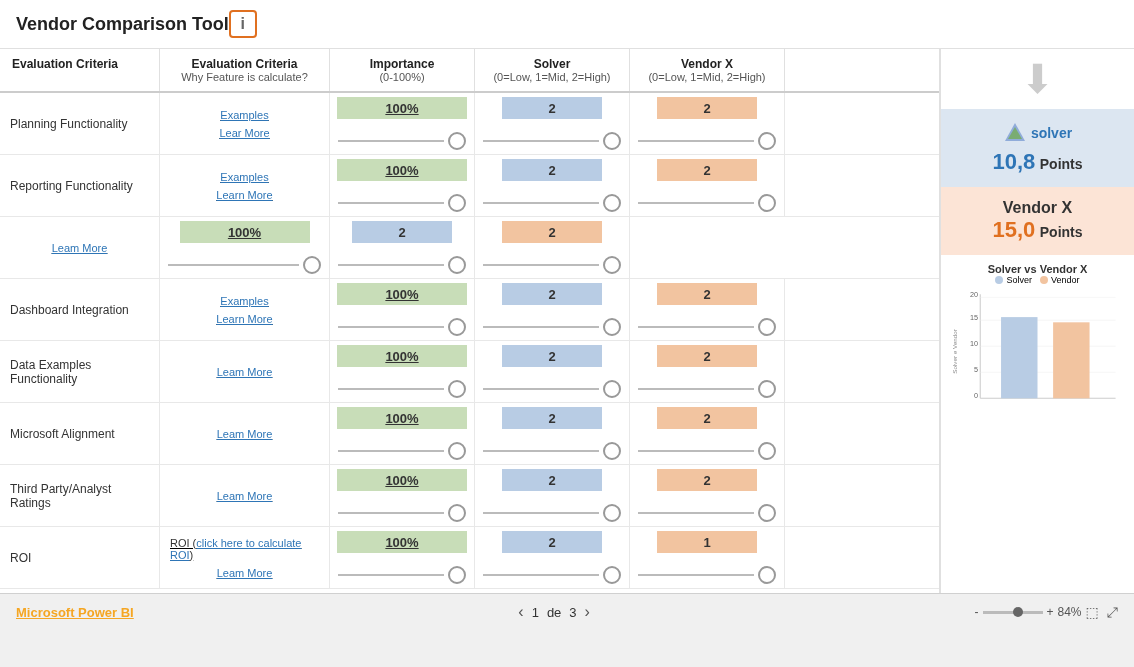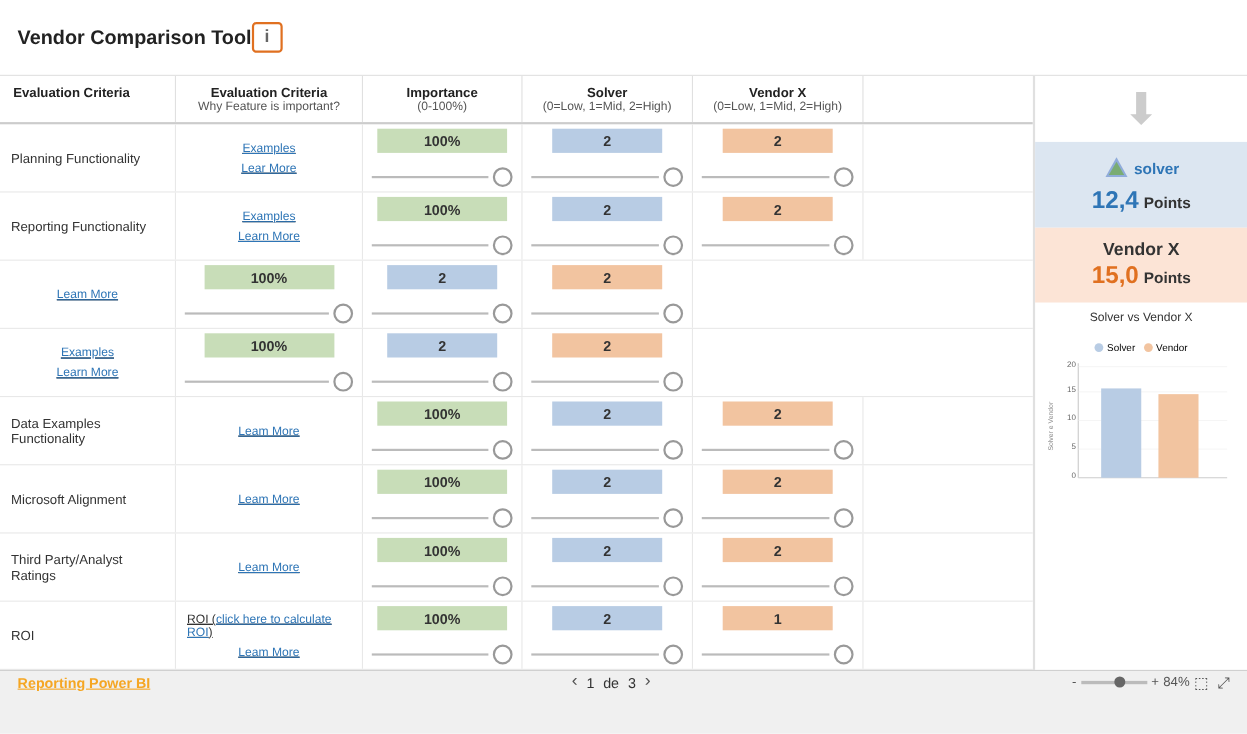--- a/index.html
+++ b/index.html
@@ -9,21 +9,21 @@
       width: 1134px;
       height: 630px;
       background: #fff;
       display: flex;
       flex-direction: column;
     }
 
     .header {
       display: flex;
       align-items: center;
-      padding: 20px 16px;
+      padding: 10px 16px;
       border-bottom: 1px solid #e0e0e0;
       position: relative;
     }
 
     .header-title {
       font-size: 18px;
       font-weight: bold;
       color: #222;
     }
 
@@ -120,30 +120,31 @@
 
     .importance-cell {
       display: flex;
       flex-direction: column;
       align-items: center;
       justify-content: space-between;
       padding: 4px 8px;
     }
 
     .importance-bar-container {
-      width: 118px;
+      width: 130px;
       height: 22px;
       background: #c8ddb8;
       display: flex;
       align-items: center;
       justify-content: center;
       font-size: 13px;
       font-weight: 600;
       color: #333;
       margin-bottom: 2px;
+      text-decoration: underline;
     }
 
     .slider-row {
       display: flex;
       align-items: center;
       width: 100%;
       justify-content: center;
       gap: 4px;
     }
 
@@ -270,24 +271,24 @@
       color: #e07020;
     }
 
     .chart-area {
       padding: 8px;
       flex: 1;
     }
 
     .chart-title {
       font-size: 11px;
-      font-weight: normal;
+      font-weight: bold;
       text-align: center;
       color: #333;
-      margin-bottom: 16px;
+      margin-bottom: 0;
     }
 
     .chart-legend {
       display: flex;
       gap: 8px;
       font-size: 9px;
       justify-content: center;
       margin-bottom: 4px;
     }
 
@@ -402,21 +403,21 @@
   <div class="content-area">
 
     <div class="table-area">
 
       <div class="col-headers">
         <div class="col-header">
           <span>Evaluation Criteria</span>
         </div>
         <div class="col-header">
           <div>Evaluation Criteria</div>
-          <div class="sub">Why Feature is important?</div>
+          <div class="sub">Why Feature is calculate?</div>
         </div>
         <div class="col-header">
           <div>Importance</div>
           <div class="sub">(0-100%)</div>
         </div>
         <div class="col-header">
           <div>Solver</div>
           <div class="sub">(0=Low, 1=Mid, 2=High)</div>
         </div>
         <div class="col-header">
@@ -506,20 +507,23 @@
     </div>
             <div class="cell vendor-cell">
       <div class="vendor-bar">2</div>
       <div class="slider-row">
         <div class="slider-line"></div>
         <div class="slider-thumb"></div>
       </div>
     </div>
           </div>
           <div class="data-row">
+            <div class="cell cell-criteria">
+      <span>Dashboard Integration</span>
+    </div>
             <div class="cell cell-links">
               <span class="link-text">Examples</span>
               <span class="link-text">Learn More</span>
             </div>
             <div class="cell importance-cell">
       <div class="importance-bar-container">100%</div>
       <div class="slider-row">
         <div class="slider-line"></div>
         <div class="slider-thumb"></div>
       </div>
@@ -668,21 +672,21 @@
       <div class="solver-score-card">
         <div class="solver-logo">
 
           <svg width="24" height="24" viewBox="0 0 24 24">
             <polygon points="12,2 2,20 22,20" fill="#4472c4" opacity="0.5"></polygon>
             <polygon points="12,6 5,18 19,18" fill="#70ad47" opacity="0.7"></polygon>
           </svg>
           <span class="solver-logo-text">solver</span>
         </div>
         <div>
-          <span class="score-large">12,4</span>
+          <span class="score-large">10,8</span>
           <span class="score-label">Points</span>
         </div>
       </div>
 
       <div class="vendor-score-card">
         <div class="vendor-name">Vendor X</div>
         <div>
           <span class="vendor-score">15,0</span>
           <span class="score-label">Points</span>
         </div>
@@ -721,21 +725,21 @@
 
           <rect x="100" y="32" width="35" height="73" fill="#f2c4a0"></rect>
 
           <text x="8" y="60" text-anchor="middle" font-size="6" fill="#888" transform="rotate(-90, 8, 60)">Solver e Vendor</text>
         </svg>
       </div>
     </div>
   </div>
 
   <div class="bottom-bar">
-    <span class="powerbi-link">Reporting Power BI</span>
+    <span class="powerbi-link">Microsoft Power BI</span>
 
     <div class="pagination">
       <span class="page-btn">‹</span>
       <span>1</span>
       <span>de</span>
       <span>3</span>
       <span class="page-btn">›</span>
     </div>
 
     <div class="zoom-bar">

